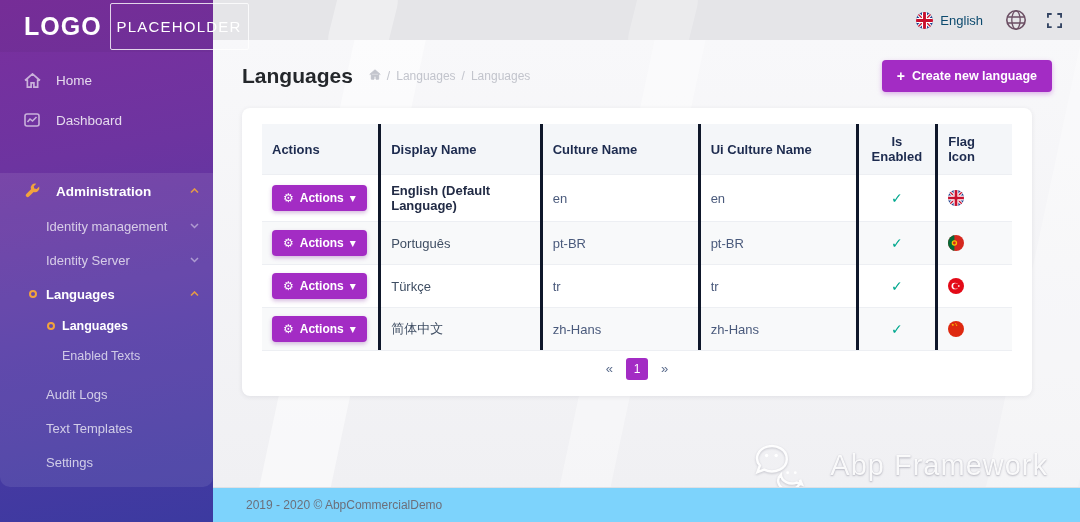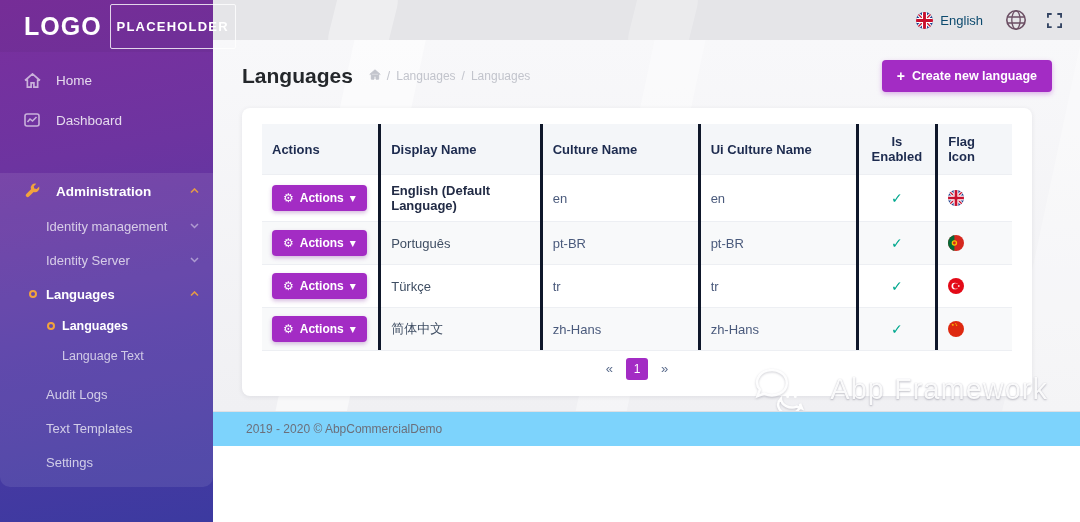--- a/index.html
+++ b/index.html
@@ -1,28 +1,28 @@
 <!DOCTYPE html>
 <html><head>
 <meta charset="utf-8">
 <style>
   * { margin:0; padding:0; box-sizing:border-box; }
   html,body { width:1080px; height:522px; overflow:hidden; }
   body { font-family:"Liberation Sans","DejaVu Sans",sans-serif; font-size:13px; }
-  .app { display:flex; width:1080px; height:446px; }
+  .app { display:flex; width:1080px; height:522px; }
 
   
   .sidebar { width:213px; height:522px; flex:0 0 213px;
     background:linear-gradient(170deg,#7b2f9e 0%,#6d34a0 30%,#5338a4 62%,#3c3aa0 100%);
     color:#fff; position:relative; z-index:3; }
   .logo-bar { height:52px; display:flex; align-items:center; padding:0 12px; background:rgba(0,0,0,0.04); }
   .hamburger { width:18px; height:13px; margin:0 10px 0 2px; cursor:pointer;
     background:repeating-linear-gradient(to bottom, rgba(255,255,255,.85) 0px, rgba(255,255,255,.85) 2px, transparent 2px, transparent 3.6px); }
   .logo-text { font-size:25px; font-weight:800; letter-spacing:1px; margin-right:8px; }
-  .logo-badge { font-size:13px; font-weight:700; letter-spacing:1.2px; border:1px solid rgba(255,255,255,.8);
+  .logo-badge { font-size:15px; font-weight:400; letter-spacing:1.2px; border:1px solid rgba(255,255,255,.8);
     padding:14px 6px; border-radius:2px; white-space:nowrap; }
   .nav { padding-top:8px; }
   .nav-item { height:40px; display:flex; align-items:center; padding:0 14px 0 24px;
     color:rgba(255,255,255,.82); cursor:pointer; font-size:13.5px; }
   .nav-item .mi { width:20px; margin-right:12px; display:flex; align-items:center; }
   .admin-block { margin:6px 0 0 0; background:rgba(255,255,255,.09); border-radius:0 0 10px 10px; padding-bottom:8px; }
   .admin-header { height:36px; display:flex; align-items:center; padding:0 14px 0 24px;
     color:#fff; font-weight:700; cursor:pointer; font-size:13.5px;margin-top:33px; }
   .admin-header .mi { width:20px; margin-right:12px; }
   .chev { margin-left:auto; opacity:.9; display:flex; }
@@ -163,21 +163,21 @@
                 <polyline points="1,4.5 4.5,1 8,4.5" fill="none" stroke="#f2a33c" stroke-width="1.6"></polyline>
               </svg>
           </span>
         </div>
 
         <div class="subchild active">
           <span class="bullet"></span>
           <span>Languages</span>
         </div>
         <div class="subchild">
-          <span>Language Text</span>
+          <span>Enabled Texts</span>
         </div>
 
         <div class="child gap">
           <span>Audit Logs</span>
         </div>
         <div class="child">
           <span>Text Templates</span>
         </div>
         <div class="child">
           <span>Settings</span>

